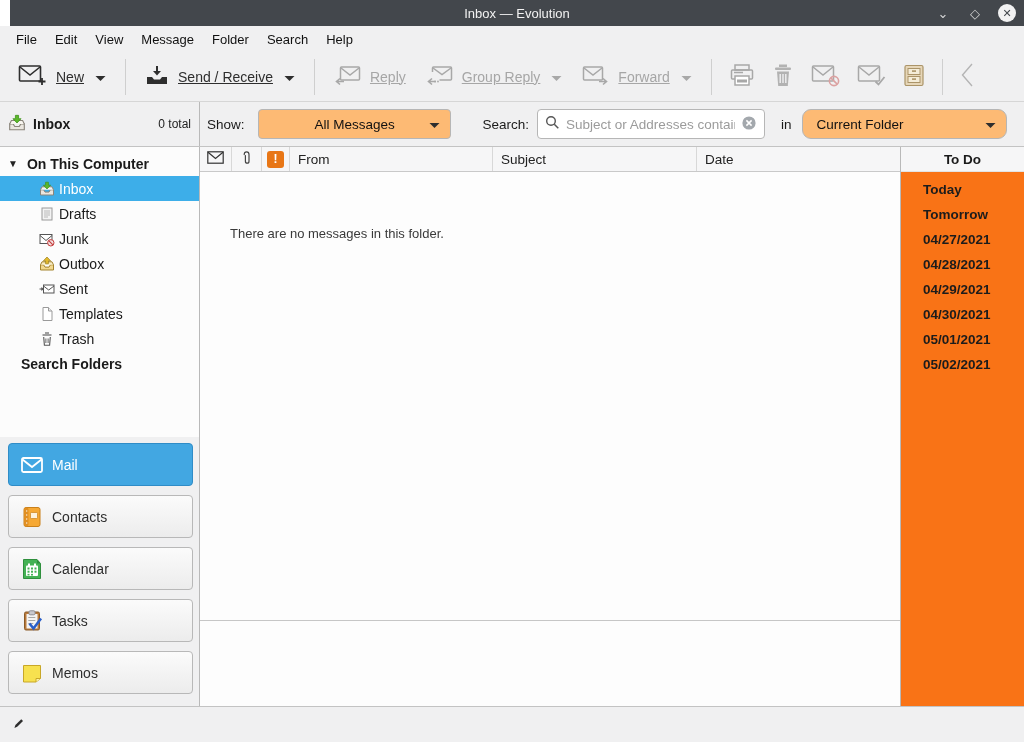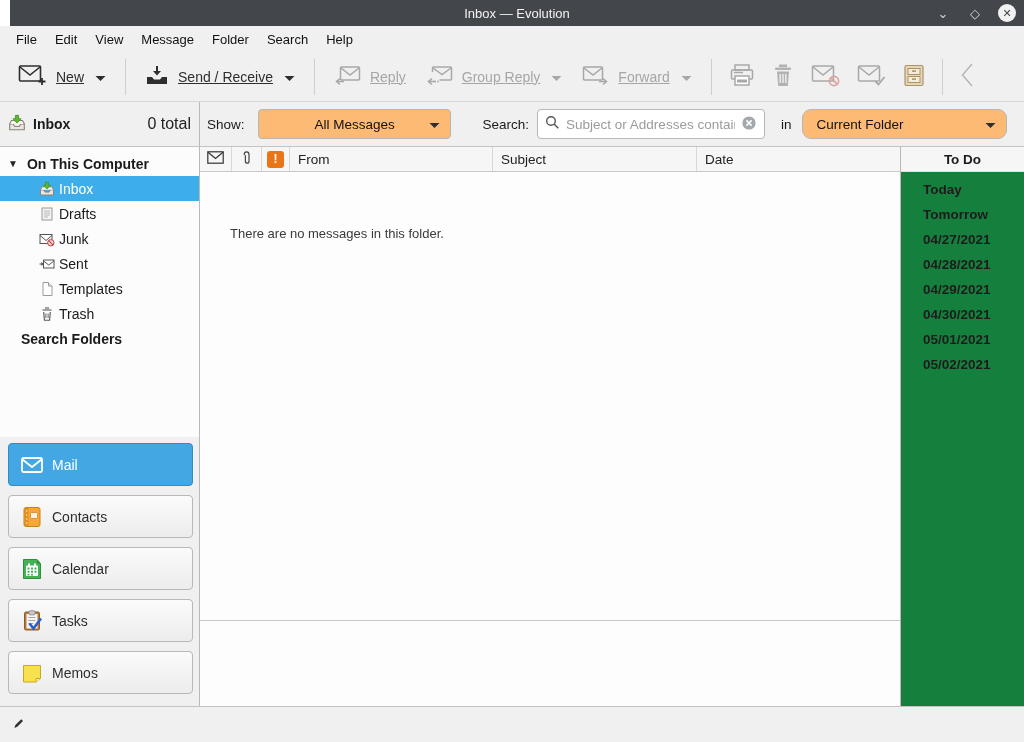--- a/index.html
+++ b/index.html
@@ -31,21 +31,21 @@
   .tbtn.disabled{color:var(--disabled);}
   .tbtn svg{flex:none;}
   .tsep{width:1px;height:36px;background:#cfcfcf;margin:0 9px;}
   .icon-only{padding:6px 8px;}
   .drop{margin-left:2px;}
 
   
   .filterbar{position:absolute;top:102px;left:0;right:0;height:45px;background:var(--chrome);border-bottom:1px solid #c3c3c3;display:flex;}
   .fb-left{width:200px;flex:none;border-right:1px solid #b9b9b9;display:flex;align-items:center;padding:0 8px;gap:7px;}
   .fb-left .fname{font-weight:bold;font-size:14px;}
-  .fb-left .ftotal{margin-left:auto;font-size:16px;color:#222;text-align:right;}
+  .fb-left .ftotal{margin-left:auto;font-size:12px;color:#222;text-align:right;}
   .fb-right{flex:1;display:flex;align-items:center;padding-left:7px;}
   .fb-label{font-size:13.5px;}
   .combo{height:30px;background:#fdba74;border:1px solid #b6b6b6;border-radius:4px;display:flex;align-items:center;padding:0 10px;font-size:13.5px;color:#111;}
   .combo .caret{margin-left:auto;}
   .combo-show{width:193px;margin-left:13px;padding-left:56px;}
   .combo-scope{width:205px;margin-left:10px;padding-left:14px;border-radius:9px;}
   .searchbox{height:30px;width:228px;margin-left:8px;background:#fff;border:1px solid #b6b6b6;border-radius:4px;display:flex;align-items:center;padding:0 7px;gap:6px;}
   .searchbox input{border:none;outline:none;flex:1;min-width:0;font-size:13.5px;font-family:inherit;color:#222;background:transparent;}
   .searchbox input::placeholder{color:#9b9b9b;}
   .lbl-search{margin-left:32px;}
@@ -80,21 +80,21 @@
   .col-flag{width:28px;flex:none;}
   .col-from{width:203px;flex:none;}
   .col-subject{width:204px;flex:none;}
   .col-date{flex:1;border-right:none;}
   .important-badge{width:17px;height:17px;background:var(--important);border-radius:3px;color:#fff;font-weight:bold;font-size:12px;display:flex;align-items:center;justify-content:center;}
   .list-body{height:449px;flex:none;border-bottom:1px solid #c6c6c6;background:#fdfdfd;}
   .empty-text{margin:54px 0 0 30px;font-size:13px;color:#3a3a3a;}
   .preview{flex:1;background:#fdfdfd;}
 
   
-  .todo{width:124px;flex:none;border-left:1px solid #b9b9b9;background:#15803d;display:flex;flex-direction:column;}
+  .todo{width:124px;flex:none;border-left:1px solid #b9b9b9;background:#f97316;display:flex;flex-direction:column;}
   .todo-header{height:25px;flex:none;background:#f6f6f7;border-bottom:1px solid #e3e3e3;display:flex;align-items:center;justify-content:center;font-weight:bold;font-size:13.5px;}
   .todo-item{height:25px;display:flex;align-items:center;padding-left:22px;font-weight:bold;font-size:13.5px;color:#1c1c1c;}
   .todo-list{padding-top:5px;}
 
   
   .statusbar{position:absolute;left:0;right:0;bottom:0;height:36px;background:var(--chrome);border-top:1px solid #c3c3c3;display:flex;align-items:center;padding-left:12px;}
 </style>
 </head>
 <body>
 
@@ -334,20 +334,30 @@
       <div class="tree-row tree-folder">
         <span class="ticon">
           <svg width="16" height="16" viewBox="0 0 16 16">
               <rect x="1" y="3.5" width="12" height="9" fill="#fff" stroke="#555"></rect>
               <path d="M1 4.5 L7 9.5 L13 4.5" fill="none" stroke="#555"></path>
               <circle cx="11.8" cy="11.8" r="3.2" fill="#f2dede" stroke="#c43c3c"></circle>
               <path d="M9.7 9.7 L13.9 13.9" stroke="#c43c3c" stroke-width="1.1"></path>
             </svg>
         </span>
         <span>Junk</span>
+      </div>
+      <div class="tree-row tree-folder">
+        <span class="ticon">
+          <svg width="16" height="16" viewBox="0 0 16 16">
+              <path d="M1.5 8.8 h3.1 l1.4 2.3 h4 l1.4 -2.3 h3.1 v5.2 h-13z" fill="#f2d88e" stroke="#a3842e"></path>
+              <path d="M1.5 8.8 L3 5.8 h10 l1.5 3" fill="#f9ecc4" stroke="#a3842e"></path>
+              <path d="M8 1 l3.6 3.8 h-2.2 v3 H6.6 v-3 H4.4z" fill="#e3bb2e" stroke="#9c7f1c" stroke-width="0.7"></path>
+            </svg>
+        </span>
+        <span>Outbox</span>
       </div>
       <div class="tree-row tree-folder">
         <span class="ticon">
           <svg width="16" height="16" viewBox="0 0 16 16">
               <rect x="4.5" y="4" width="10.5" height="8" fill="#fff" stroke="#555"></rect>
               <path d="M4.5 5 L9.7 9 L15 5" fill="none" stroke="#555"></path>
               <path d="M0.5 8 H3.8 M2.4 6.6 L4 8 L2.4 9.4" fill="none" stroke="#555" stroke-width="1.1"></path>
             </svg>
         </span>
         <span>Sent</span>

